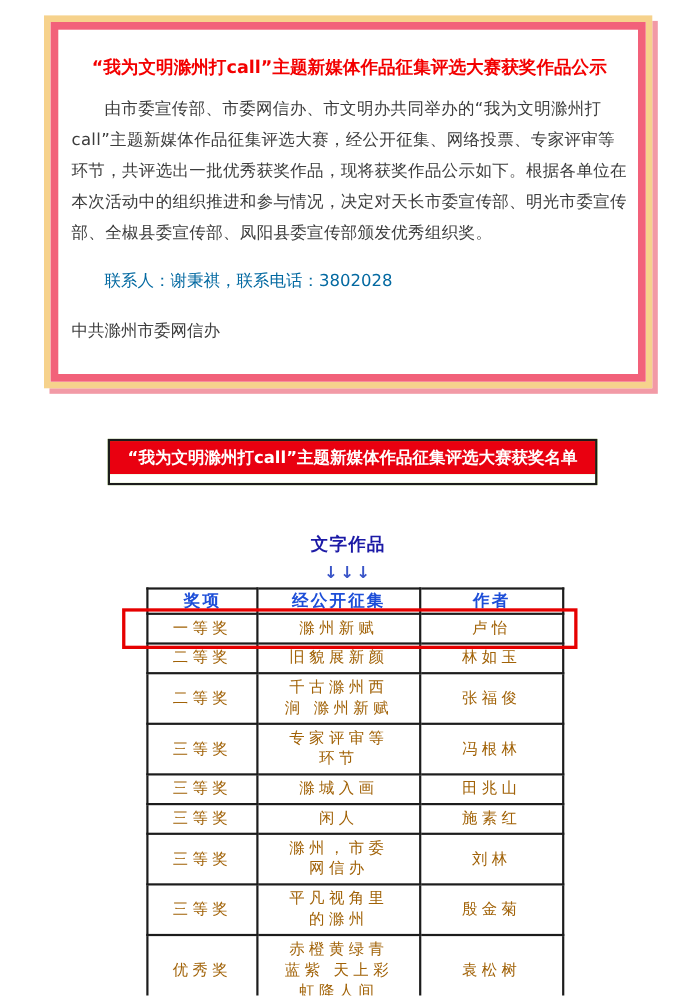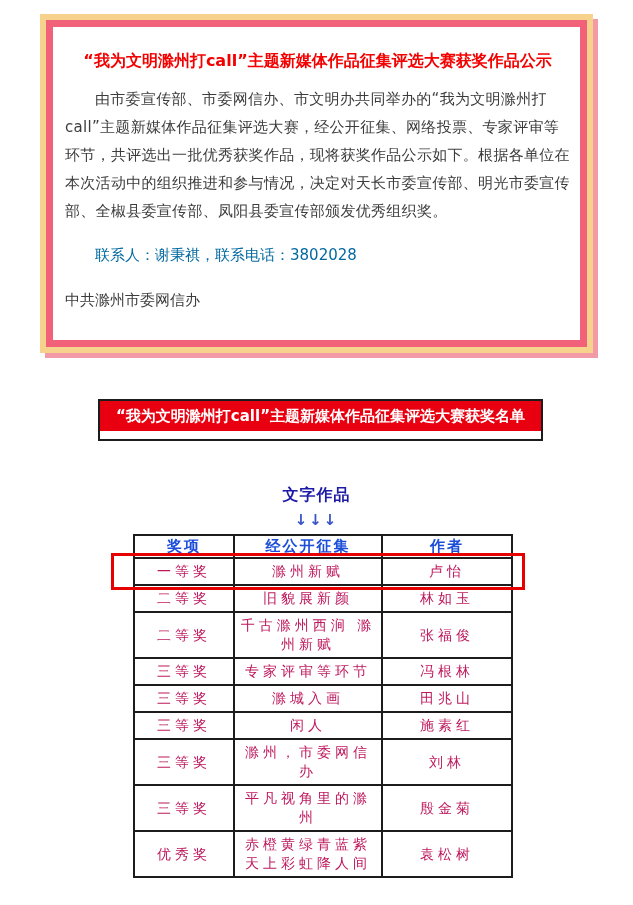--- a/index.html
+++ b/index.html
@@ -126,24 +126,24 @@
   table.awards th {
     font-size: 15px;
     font-weight: bold;
     color: #1d4ed8;
     letter-spacing: 2px;
     line-height: 19px;
     padding: 1px 2px;
   }
   table.awards td {
     font-size: 14px;
-    color: #be185d;
+    color: #a16207;
     letter-spacing: 4px;
     line-height: 19px;
-    padding: 3px 3px;
+    padding: 3px 21px;
   }
   .highlight-rect {
     position: absolute;
     left: -22px;
     top: 19px;
     width: 408px;
     height: 31px;
     border: 3px solid #e60000;
     pointer-events: none;
     z-index: 5;

